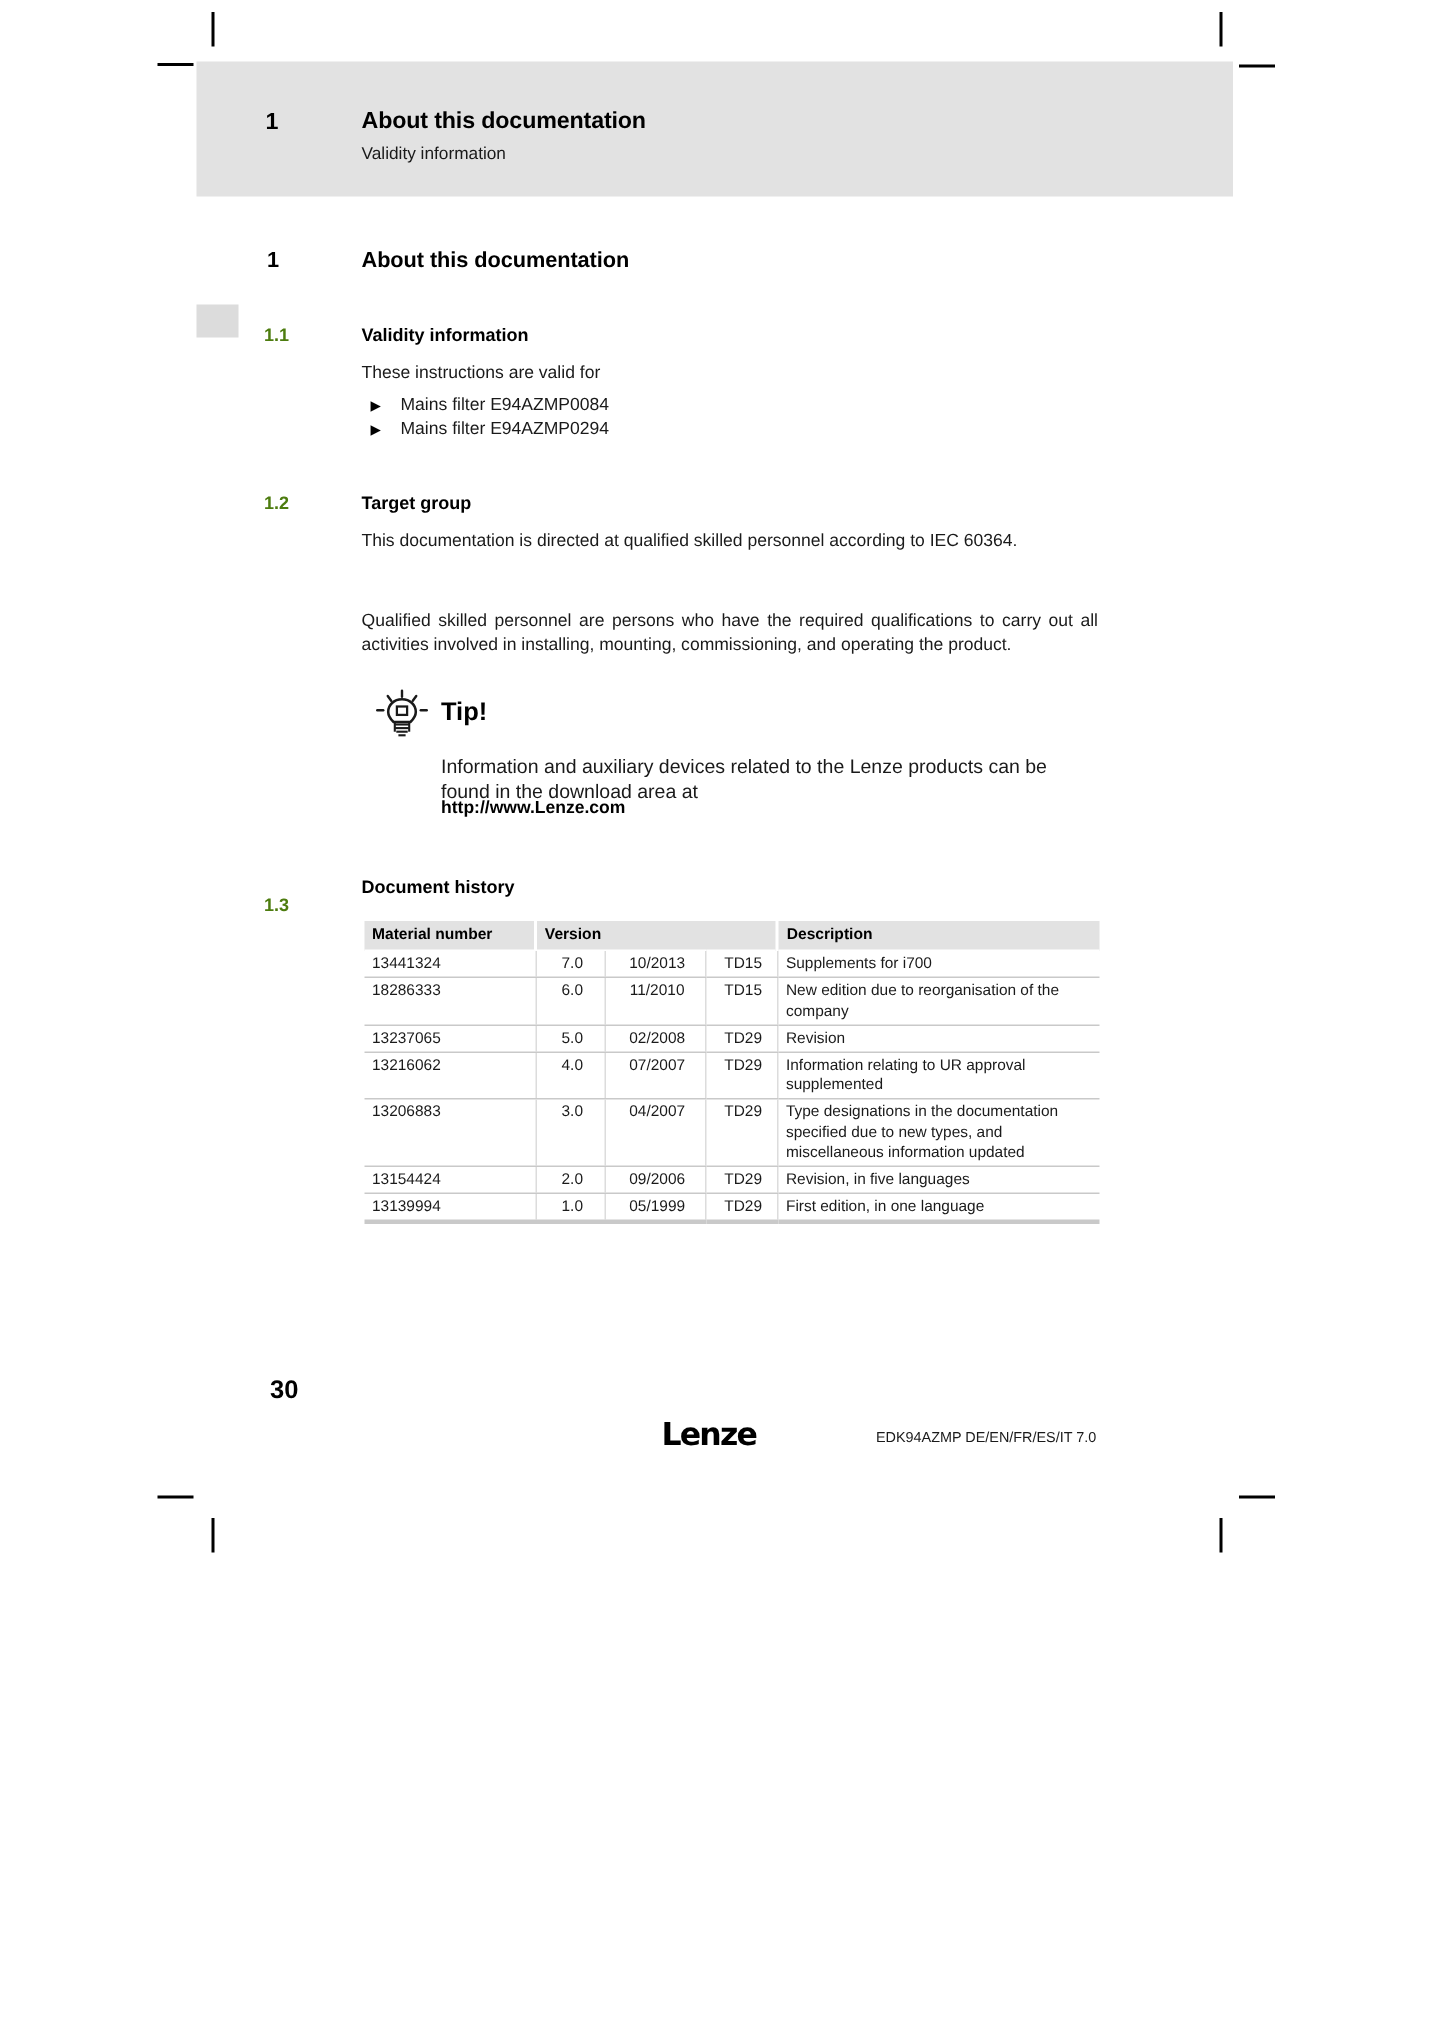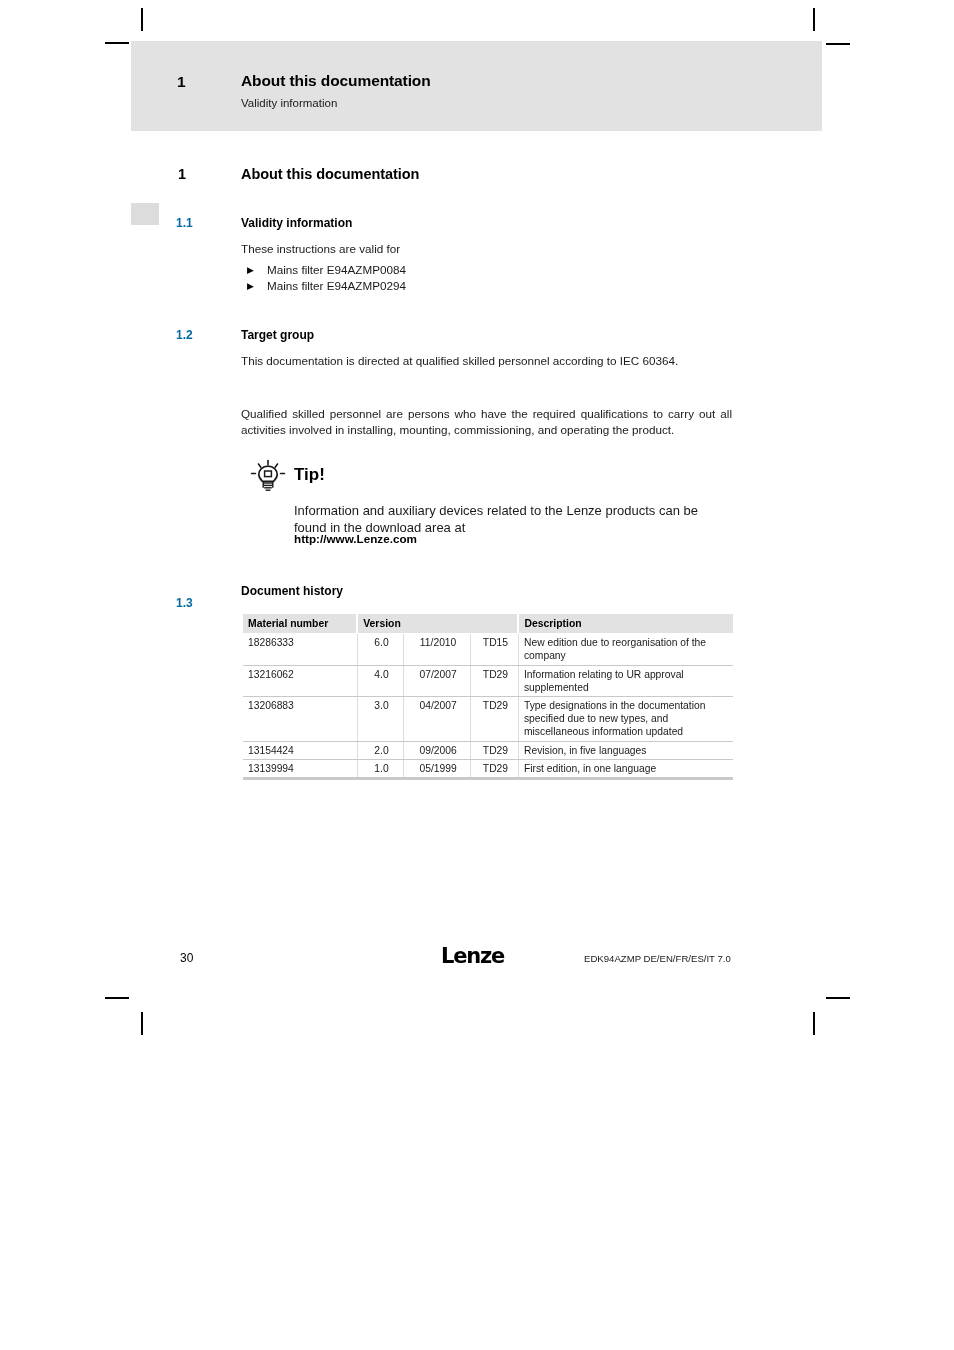--- a/index.html
+++ b/index.html
@@ -77,21 +77,21 @@
     height: 22px;
     background: #dcdcdc;
   }
 
   
   .num-col {
     position: absolute;
     left: 176px;
     font-weight: bold;
     font-size: 12px;
-    color: #0369a1;
+    color: #4d7c0f;
   }
   .h1-num {
     position: absolute;
     left: 178px;
     font-weight: bold;
     font-size: 14.5px;
     color: #000;
   }
   .h1-title {
     position: absolute;
@@ -226,23 +226,23 @@
   .col-td { width: 42px; text-align: center; }
   .col-desc { width: 235px; }
   .doc-table tbody td.col-ver,
   .doc-table tbody td.col-date,
   .doc-table tbody td.col-td { text-align: center; }
 
   
   .footer-page {
     position: absolute;
     left: 180px;
-    top: 951px;
-    font-size: 12px;
-    font-weight: normal;
+    top: 917px;
+    font-size: 17px;
+    font-weight: bold;
     color: #000;
   }
   .footer-logo {
     position: absolute;
     left: 441px;
     top: 944px;
     font-size: 21px;
     font-weight: bold;
     letter-spacing: -1.2px;
     color: #000;
@@ -340,27 +340,41 @@
     <tr>
       <th class="col-mat">Material number</th>
       <th class="col-ver sep-l" style="text-align:left;">Version</th>
       <th class="col-date"></th>
       <th class="col-td"></th>
       <th class="col-desc sep-l">Description</th>
     </tr>
   </thead>
   <tbody>
     <tr>
+      <td class="col-mat">13441324</td>
+      <td class="col-ver">7.0</td>
+      <td class="col-date">10/2013</td>
+      <td class="col-td">TD15</td>
+      <td class="col-desc">Supplements for i700</td>
+    </tr>
+    <tr>
       <td class="col-mat">18286333</td>
       <td class="col-ver">6.0</td>
       <td class="col-date">11/2010</td>
       <td class="col-td">TD15</td>
       <td class="col-desc">New edition due to reorganisation of the company</td>
     </tr>
     <tr>
+      <td class="col-mat">13237065</td>
+      <td class="col-ver">5.0</td>
+      <td class="col-date">02/2008</td>
+      <td class="col-td">TD29</td>
+      <td class="col-desc">Revision</td>
+    </tr>
+    <tr>
       <td class="col-mat">13216062</td>
       <td class="col-ver">4.0</td>
       <td class="col-date">07/2007</td>
       <td class="col-td">TD29</td>
       <td class="col-desc">Information relating to UR approval supplemented</td>
     </tr>
     <tr>
       <td class="col-mat">13206883</td>
       <td class="col-ver">3.0</td>
       <td class="col-date">04/2007</td>

